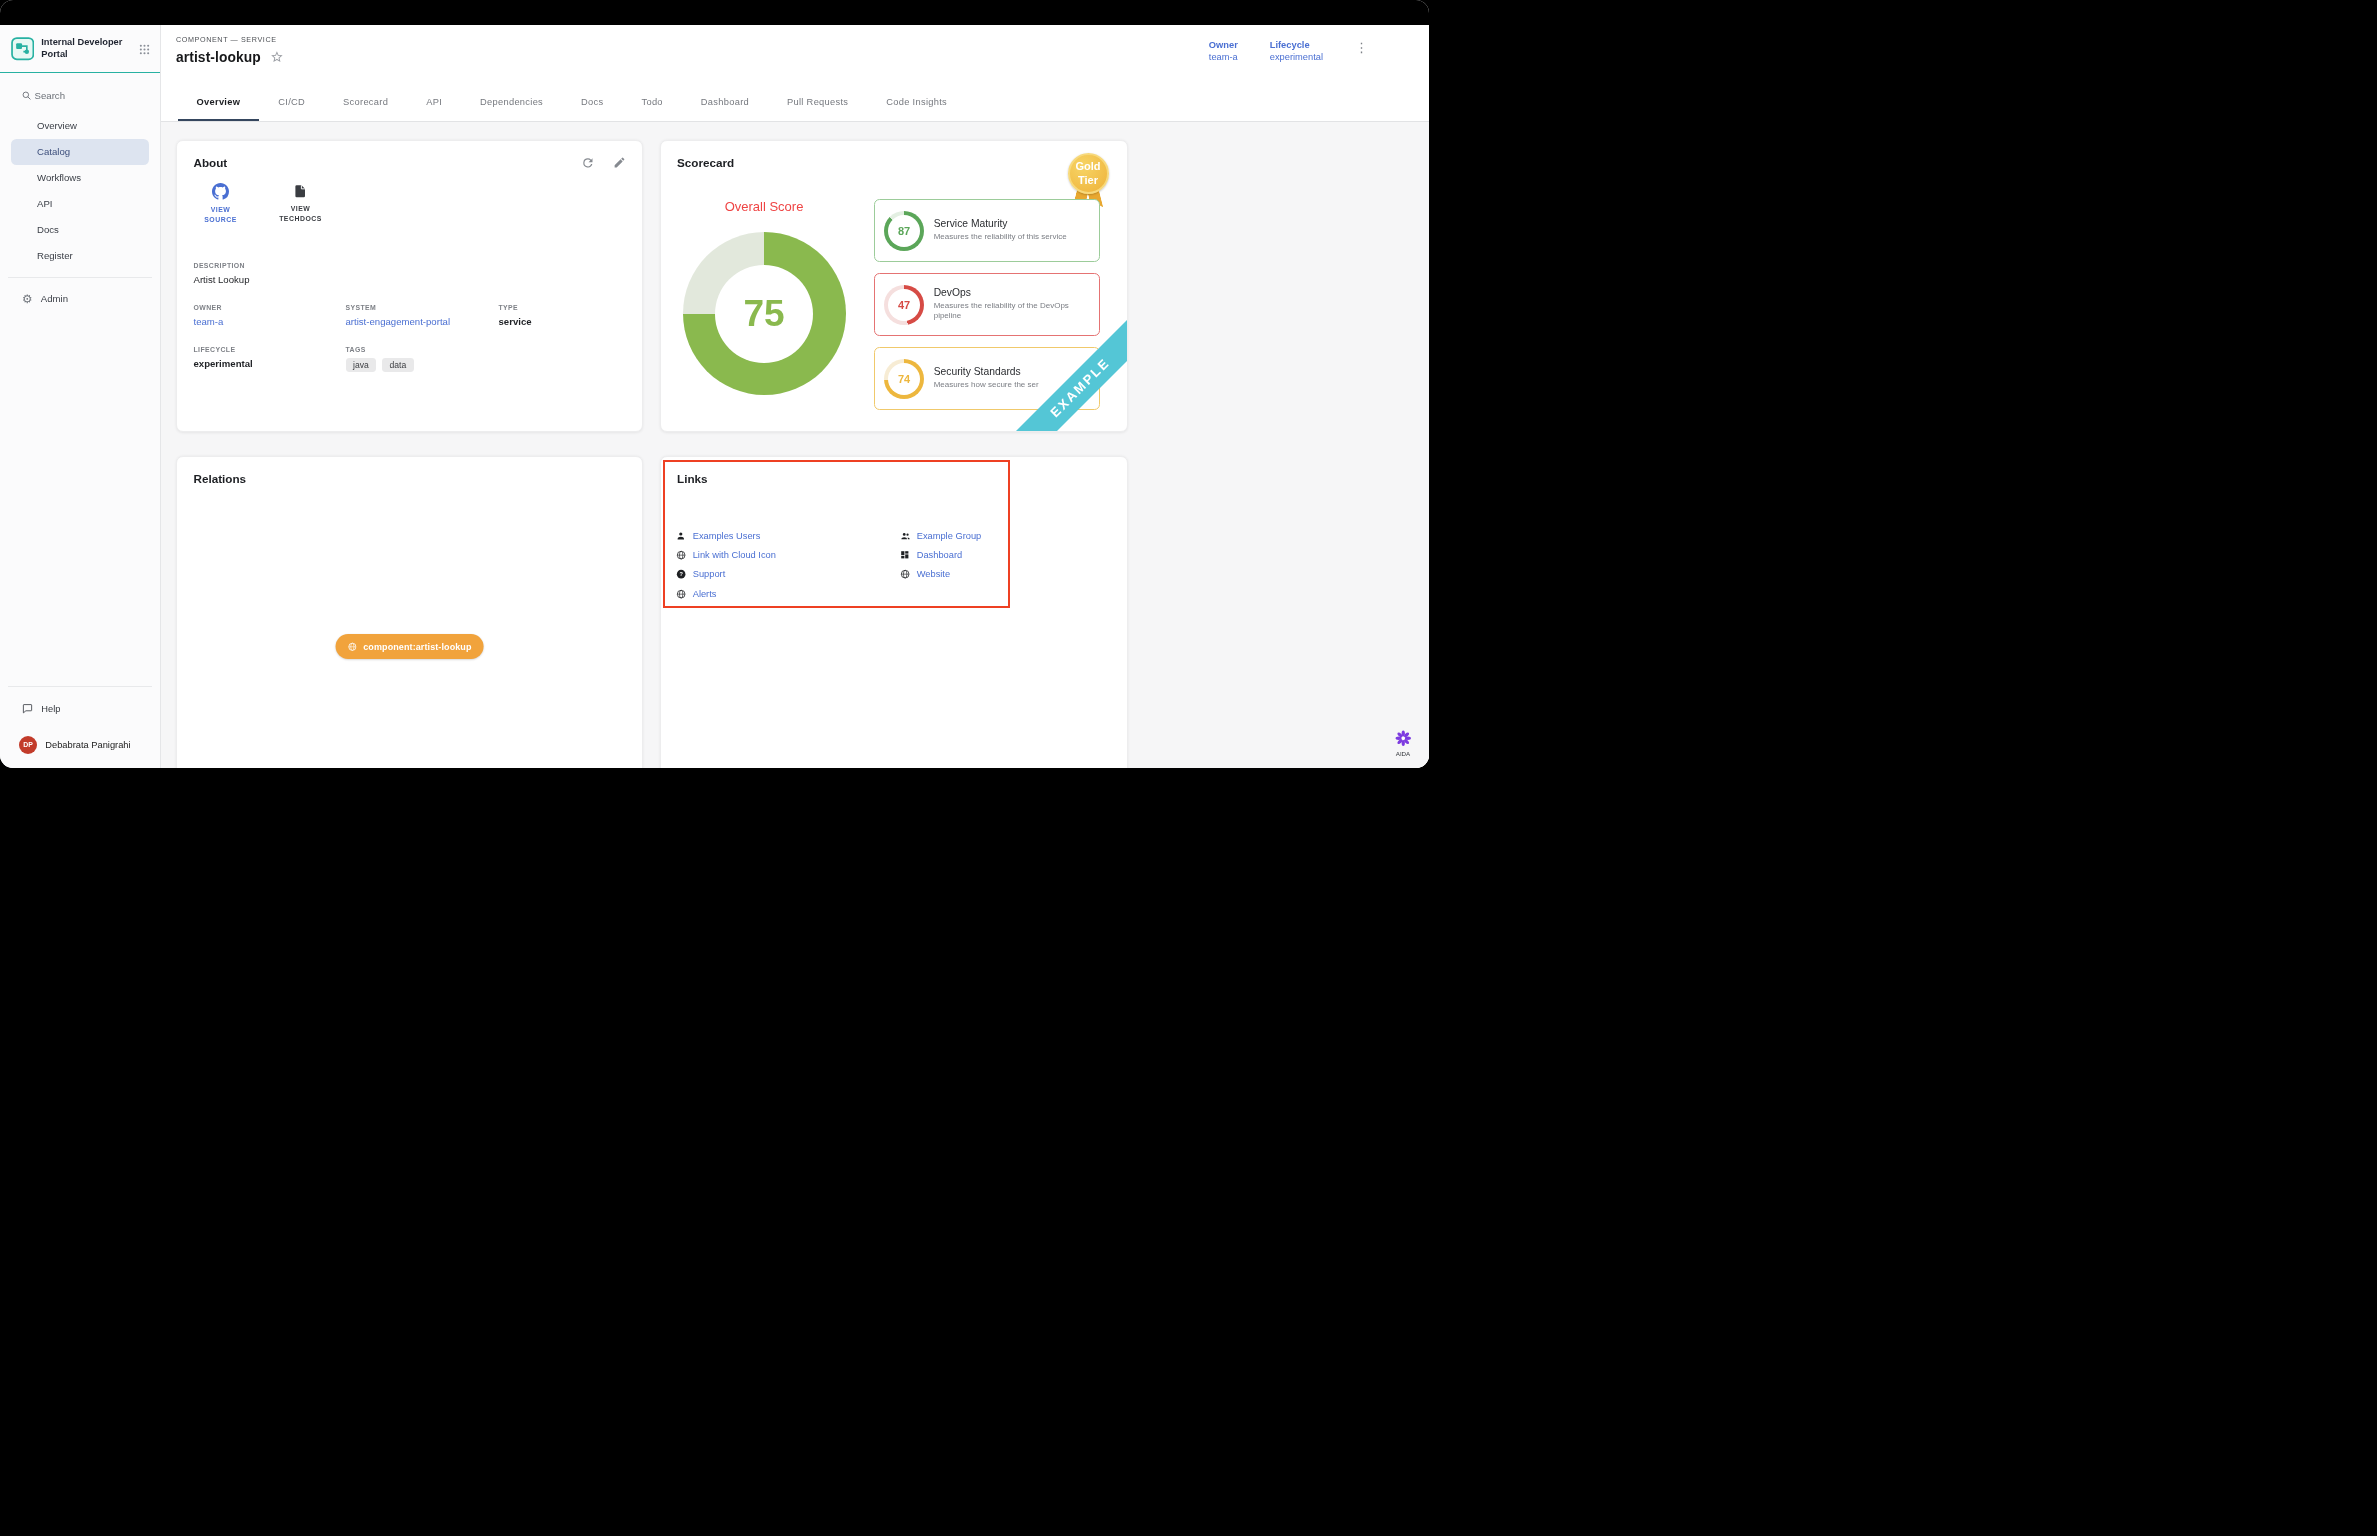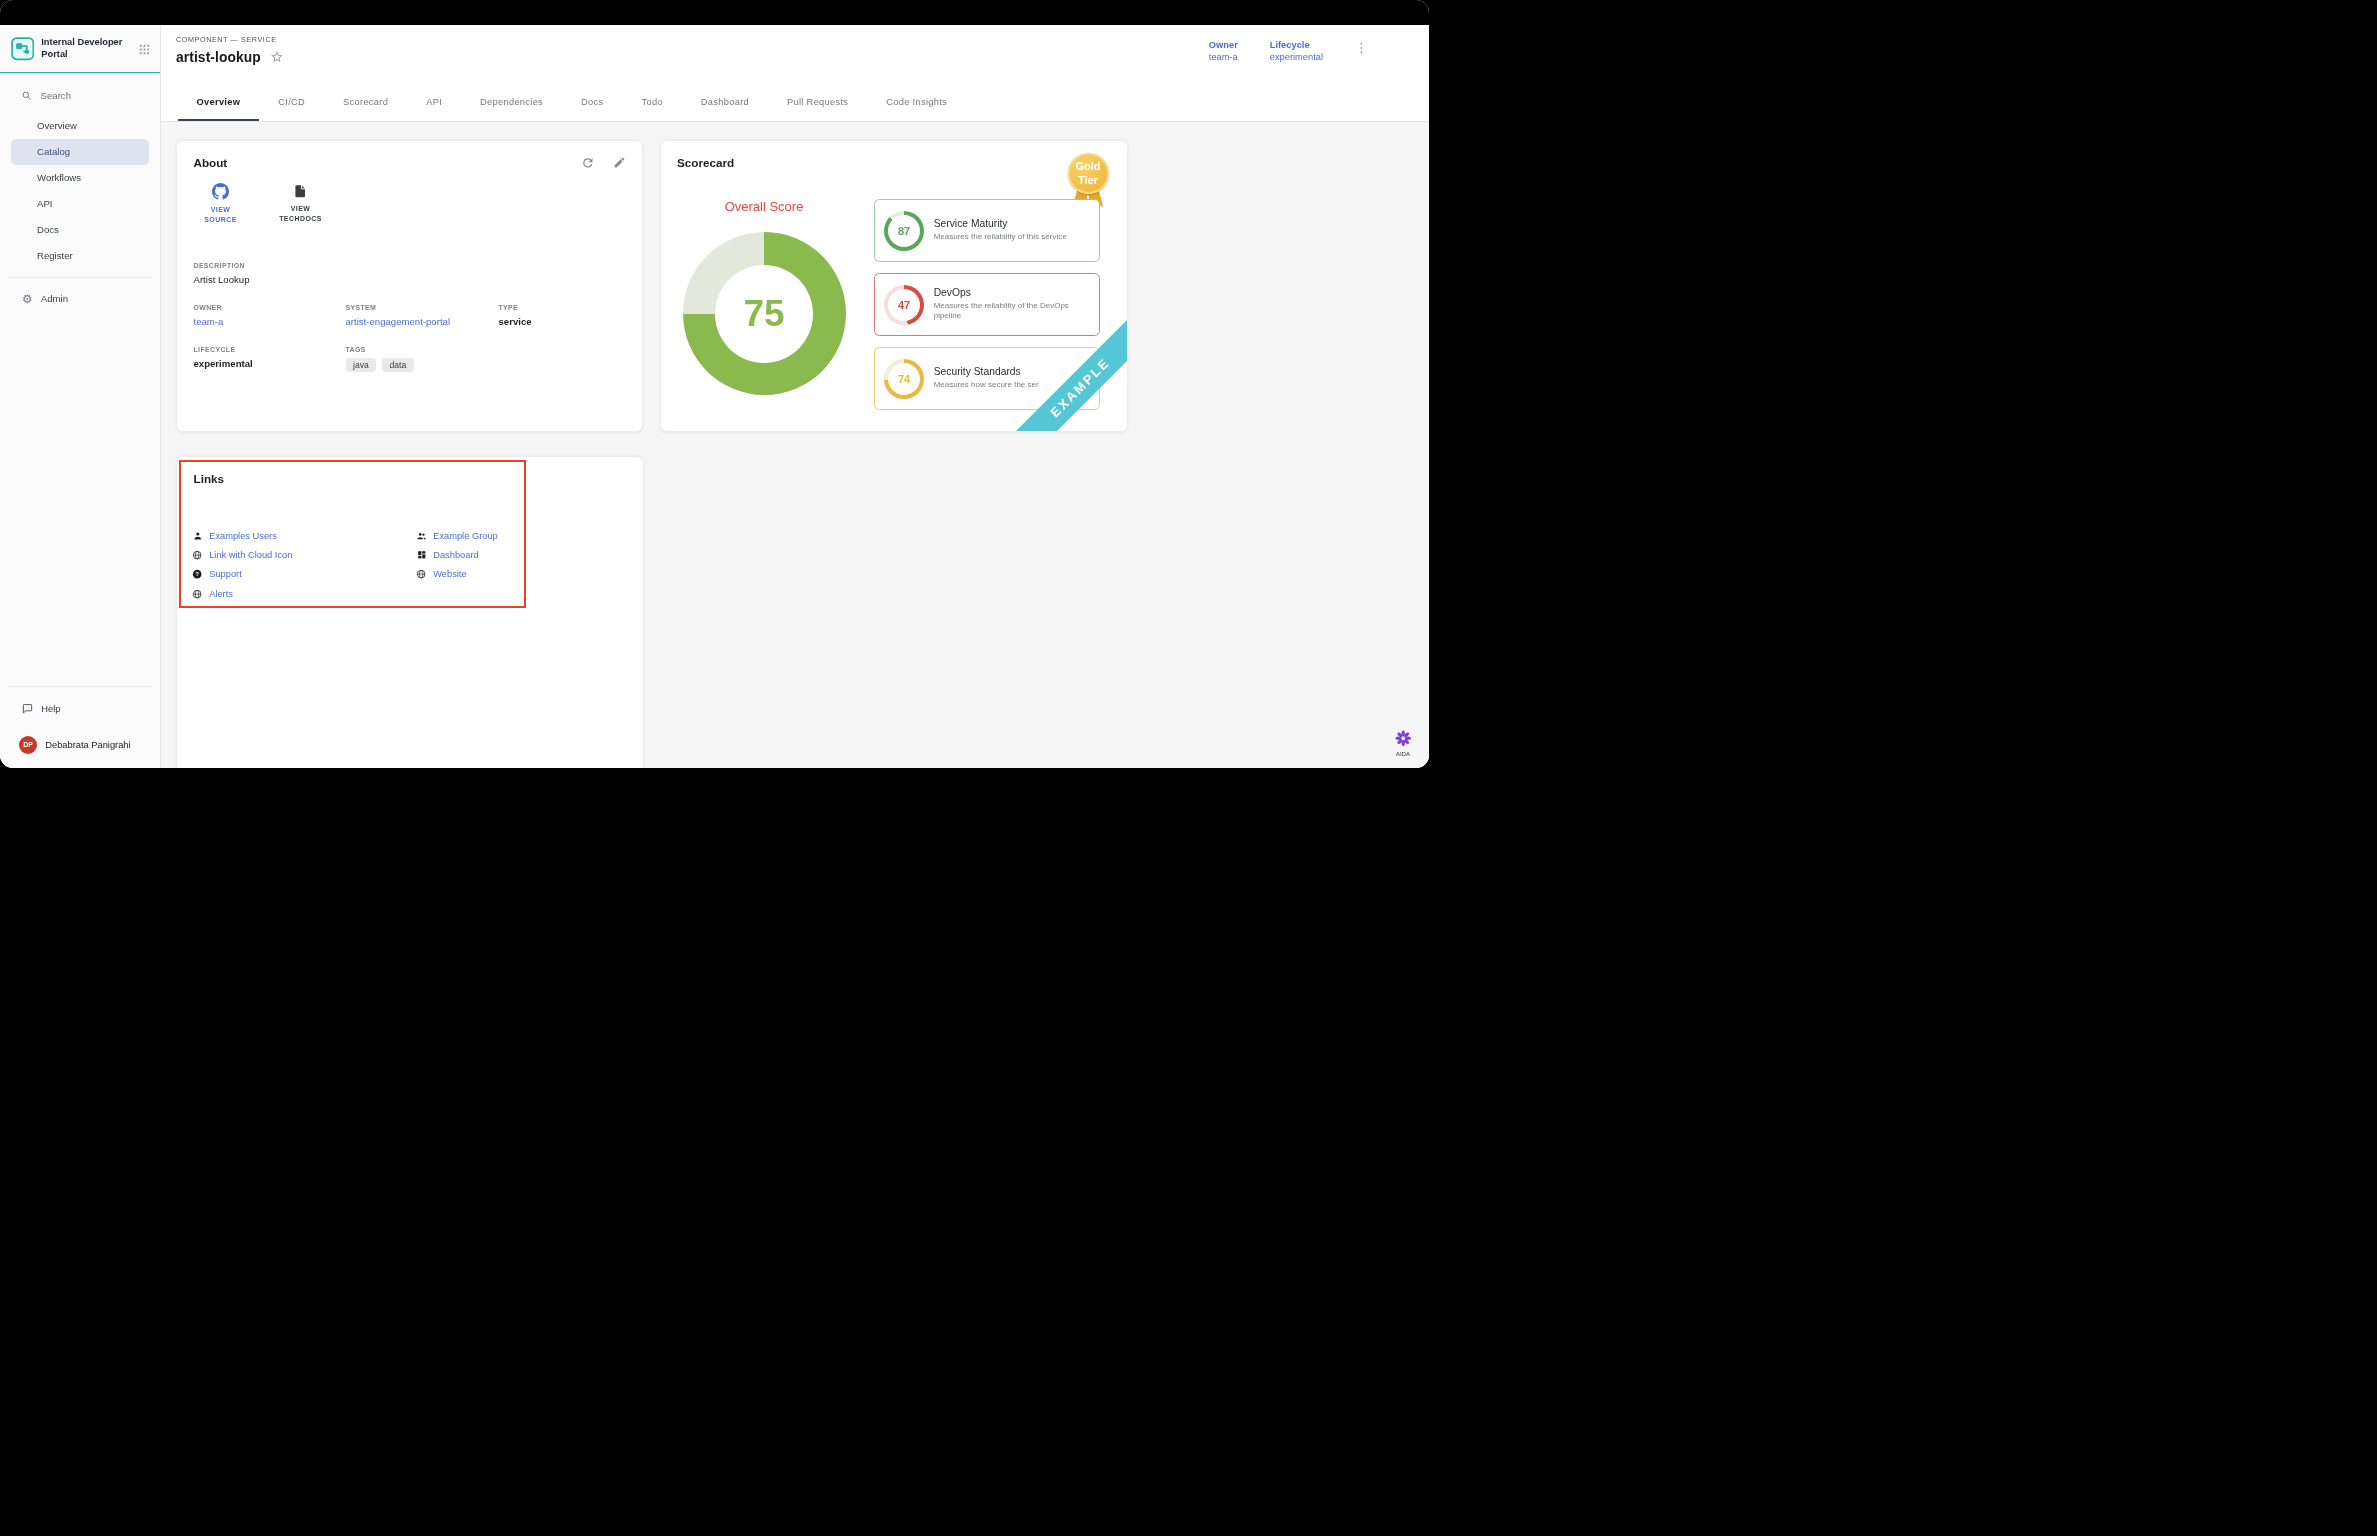--- a/index.html
+++ b/index.html
@@ -7,21 +7,21 @@
   .page { position:relative; width:1429px; height:768px; background:#fff; overflow:hidden;border-radius:13px; }
 
   
   .topbar { position:absolute; top:0; left:0; right:0; height:25px; background:#000; }
 
   
   .sidebar { position:absolute; top:25px; left:0; bottom:0; width:161px; background:#fbfbfc; border-right:0.7px solid #e5e6e8; }
   .logo-row { display:flex; align-items:center; gap:6.9px; padding:12.4px 9.6px 11px 11px; border-bottom:1.4px solid var(--sidebar_accent,#27b1a2); }
   .logo-text { font-size:9.3px; font-weight:700; color:#1f2430; line-height:1.25; flex:1; }
   .apps-grid { color:#8a8f98; cursor:pointer; display:flex; }
-  .search-row { display:flex; align-items:center; gap:9px; padding:0 11px; height:23.4px; margin:11px 0 5.5px 9.6px; color:#6b7077; cursor:pointer; }
+  .search-row { display:flex; align-items:center; gap:3px; padding:0 11px; height:23.4px; margin:11px 0 5.5px 9.6px; color:#6b7077; cursor:pointer; }
   .search-label { font-size:9.6px; color:#6b7077; }
   .nav { padding:0 11px; }
   .nav-item { height:26px; display:flex; align-items:center; padding-left:26px; font-size:9.6px; color:#3c4048; border-radius:5.5px; cursor:pointer; }
   .nav-item.active { background:#dde4f0; color:#3d4f7c; font-weight:500; }
   .side-divider { height:0.7px; background:#e8e9eb; margin:8.3px 8.3px; }
   .admin-row { display:flex; align-items:center; gap:8.3px; padding-left:22px; height:25px; font-size:9.6px; color:#3c4048; cursor:pointer; }
   .gear { font-size:11.7px; color:#6d7279; line-height:1; }
   .sidebar-bottom { position:absolute; left:0; right:0; bottom:0; padding-bottom:9.6px; }
   .help-row { display:flex; align-items:center; gap:8.3px; padding-left:22px; height:27.5px; margin-bottom:8.3px; font-size:9.3px; color:#33373d; cursor:pointer; }
   .user-row { display:flex; align-items:center; gap:8.3px; padding-left:19px; height:27.5px; cursor:pointer; }
@@ -345,20 +345,33 @@
               </div>
             </div>
           </div>
 
           <div class="example-ribbon" style="background: rgb(84, 198, 214);">EXAMPLE</div>
         </section>
       </div>
 
       <div class="card-row row2">
 
+        <section class="card relations-card">
+          <div class="card-title">Relations</div>
+          <button class="relation-node" style="background: rgb(241, 163, 60);">
+            <span style="display:flex;">
+              <svg width="9.6" height="9.6" viewBox="0 0 24 24">
+                  <circle cx="12" cy="12" r="9" fill="none" stroke="#fff" stroke-width="2"></circle>
+                  <ellipse cx="12" cy="12" rx="4" ry="9" fill="none" stroke="#fff" stroke-width="1.6"></ellipse>
+                  <line x1="3" y1="12" x2="21" y2="12" stroke="#fff" stroke-width="1.6"></line>
+                </svg>
+            </span>
+            <span>component:artist-lookup</span>
+          </button>
+        </section>
 
         <section class="card links-card">
           <div class="highlight-box" style="border-color: rgb(238, 64, 35);"></div>
           <div class="card-title">Links</div>
 
           <div class="links-col links-col1">
             <div class="link-row">
               <span class="lnk-icon">
                 <svg width="9.6" height="9.6" viewBox="0 0 24 24" fill="currentColor">
                     <circle cx="12" cy="7.5" r="4"></circle>

